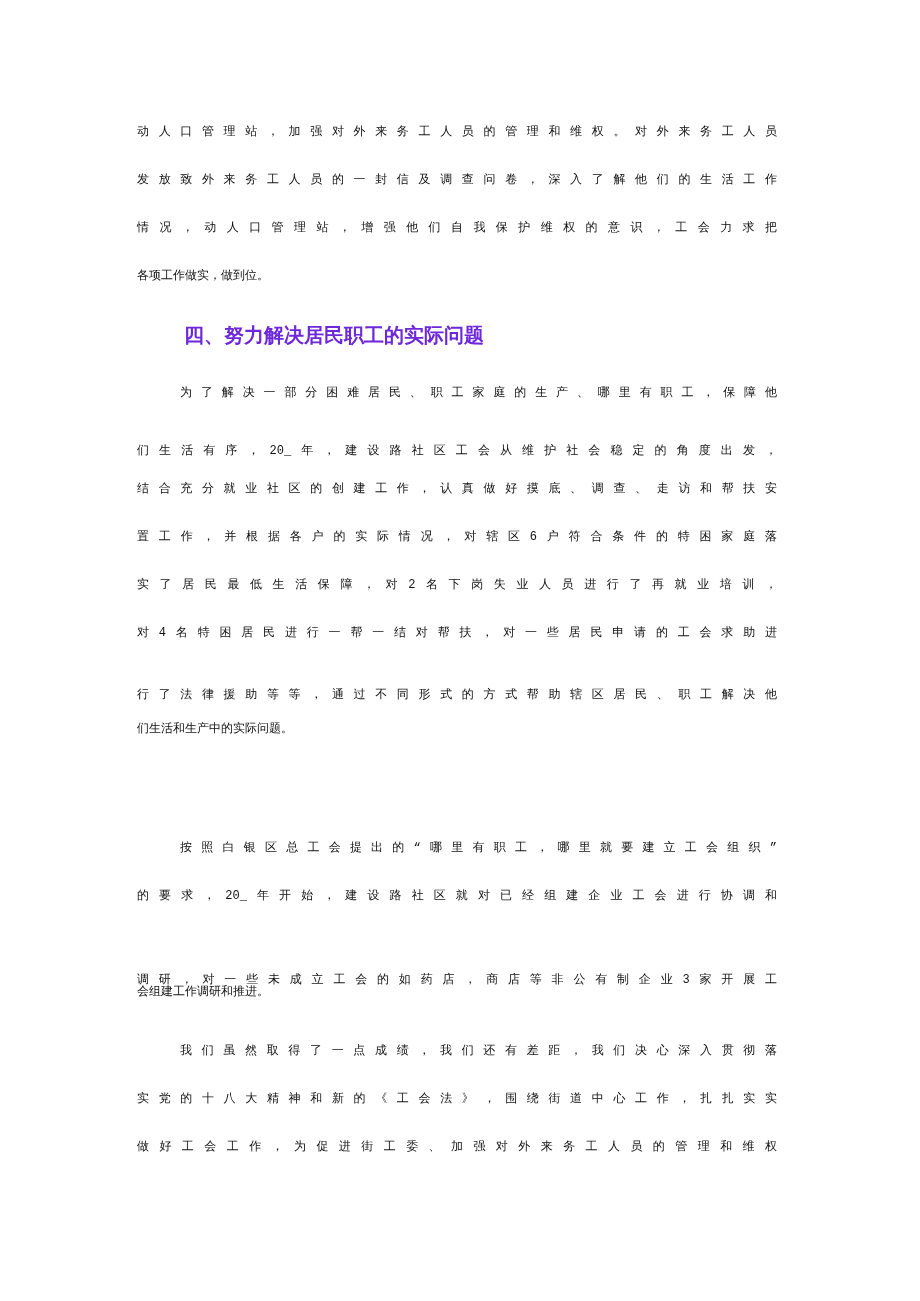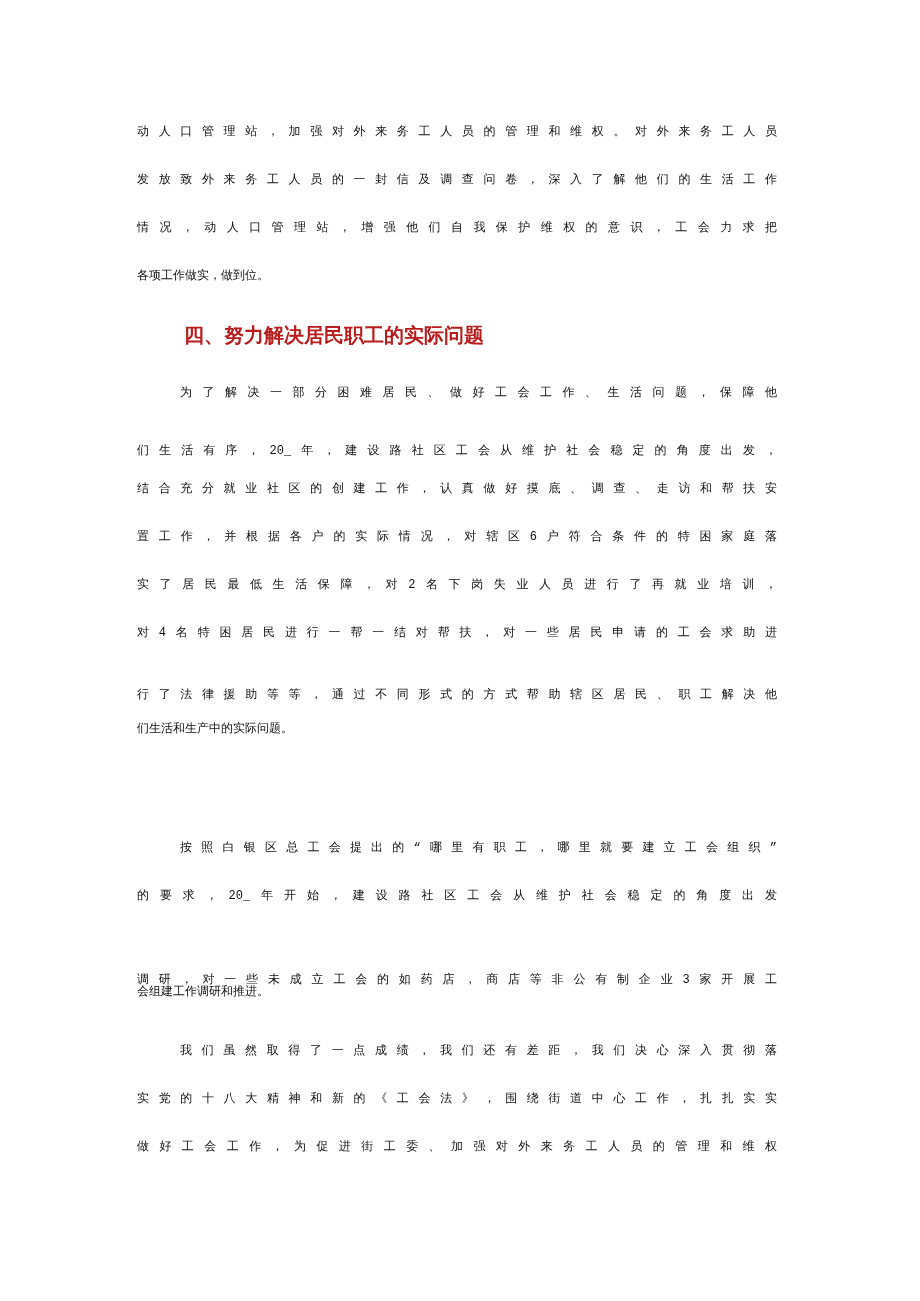--- a/index.html
+++ b/index.html
@@ -43,52 +43,52 @@
     width: 597px;
   }
   .heading {
     position: absolute;
     left: 184px;
     height: 30px;
     line-height: 30px;
     font-size: 20px;
     font-weight: bold;
     white-space: nowrap;
-    color: #b91c1c;
+    color: #6d28d9;
   }
 </style>
 </head>
 <body>
 
 <div class="page">
 
   <div>
     <div class="line" style="top:117px;">动人口管理站，加强对外来务工人员的管理和维权。对外来务工人员</div>
     <div class="line" style="top:165px;">发放致外来务工人员的一封信及调查问卷，深入了解他们的生活工作</div>
     <div class="line" style="top:213px;">情况，动人口管理站，增强他们自我保护维权的意识，工会力求把</div>
     <div class="line last" style="top:261px;">各项工作做实，做到位。</div>
   </div>
 
   <div class="heading" style="top:320px;">四、努力解决居民职工的实际问题</div>
 
   <div>
-    <div class="line indent" style="top:378px;">为了解决一部分困难居民、做好工会工作、生活问题，保障他</div>
+    <div class="line indent" style="top:378px;">为了解决一部分困难居民、职工家庭的生产、哪里有职工，保障他</div>
     <div class="line" style="top:436px;">们生活有序，20_年，建设路社区工会从维护社会稳定的角度出发，</div>
     <div class="line" style="top:474px;">结合充分就业社区的创建工作，认真做好摸底、调查、走访和帮扶安</div>
     <div class="line" style="top:522px;">置工作，并根据各户的实际情况，对辖区6户符合条件的特困家庭落</div>
     <div class="line" style="top:570px;">实了居民最低生活保障，对2名下岗失业人员进行了再就业培训，</div>
     <div class="line" style="top:618px;">对4名特困居民进行一帮一结对帮扶，对一些居民申请的工会求助进</div>
     <div class="line" style="top:680px;">行了法律援助等等，通过不同形式的方式帮助辖区居民、职工解决他</div>
     <div class="line last" style="top:714px;">们生活和生产中的实际问题。</div>
   </div>
 
 
   <div>
     <div class="line indent" style="top:833px;">按照白银区总工会提出的“哪里有职工，哪里就要建立工会组织”</div>
-    <div class="line" style="top:881px;">的要求，20_年开始，建设路社区工会从维护社会稳定的角度出发</div>
+    <div class="line" style="top:881px;">的要求，20_年开始，建设路社区就对已经组建企业工会进行协调和</div>
     <div class="line" style="top:929px;margin-top:36px;">调研，对一些未成立工会的如药店，商店等非公有制企业3家开展工</div>
     <div class="line last" style="top:977px;">会组建工作调研和推进。</div>
   </div>
 
   <div>
     <div class="line indent" style="top:1036px;">我们虽然取得了一点成绩，我们还有差距，我们决心深入贯彻落</div>
     <div class="line" style="top:1084px;">实党的十八大精神和新的《工会法》，围绕街道中心工作，扎扎实实</div>
     <div class="line" style="top:1132px;">做好工会工作，为促进街工委、加强对外来务工人员的管理和维权</div>
   </div>
 

